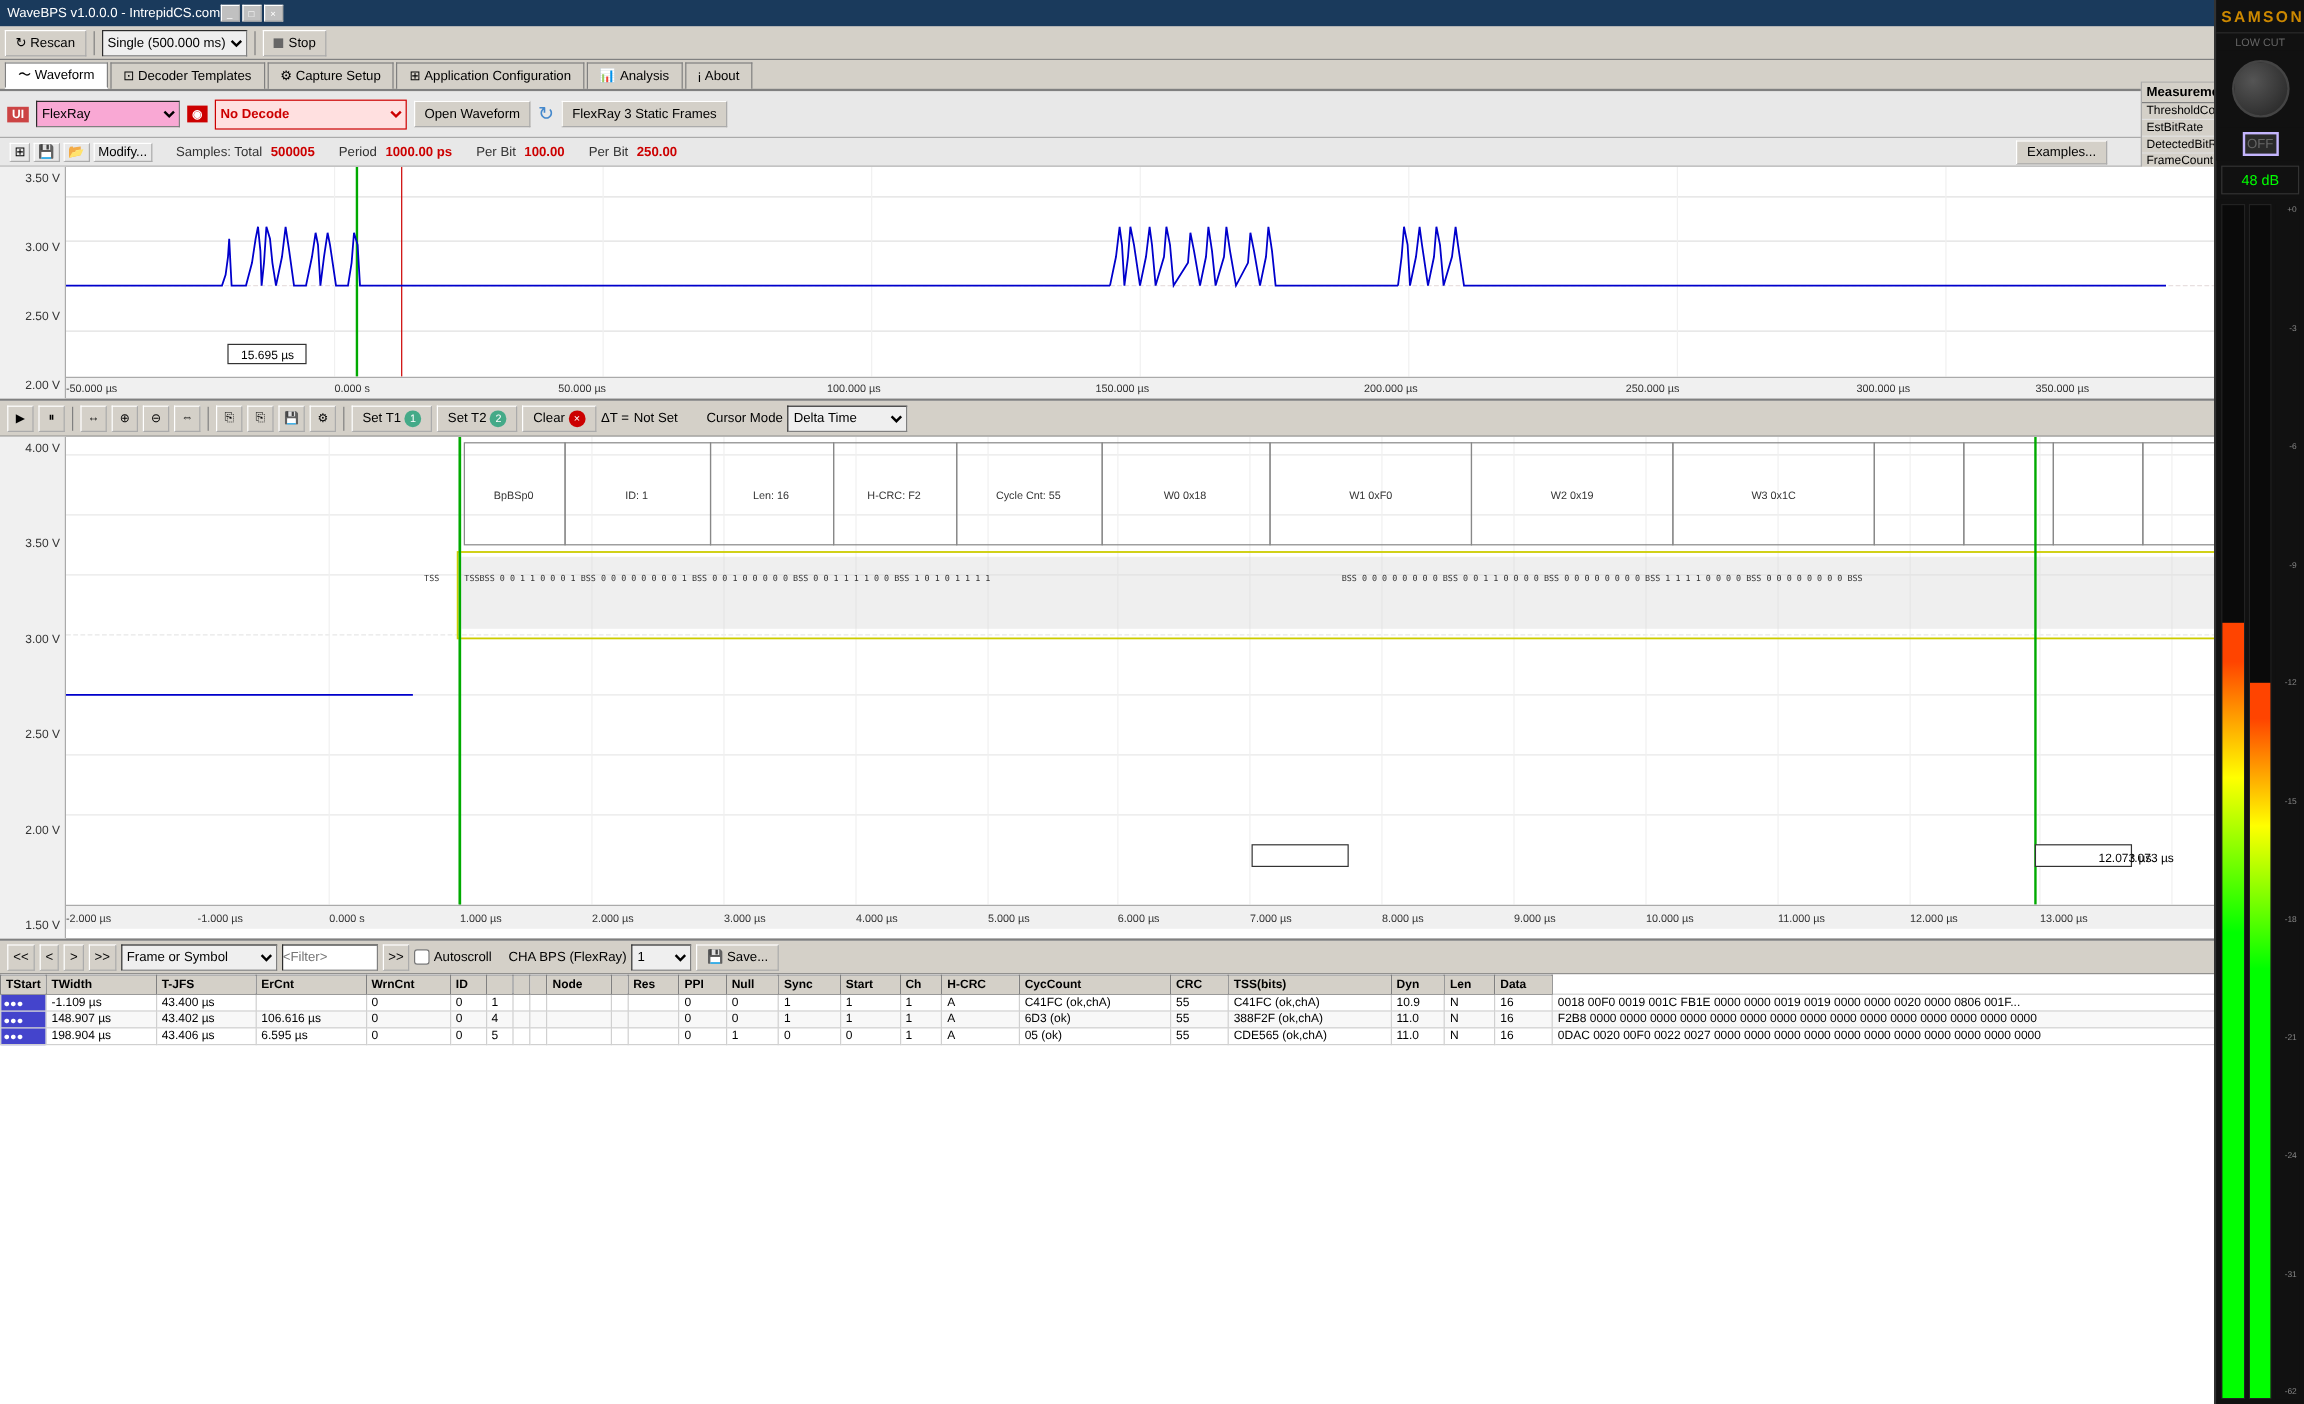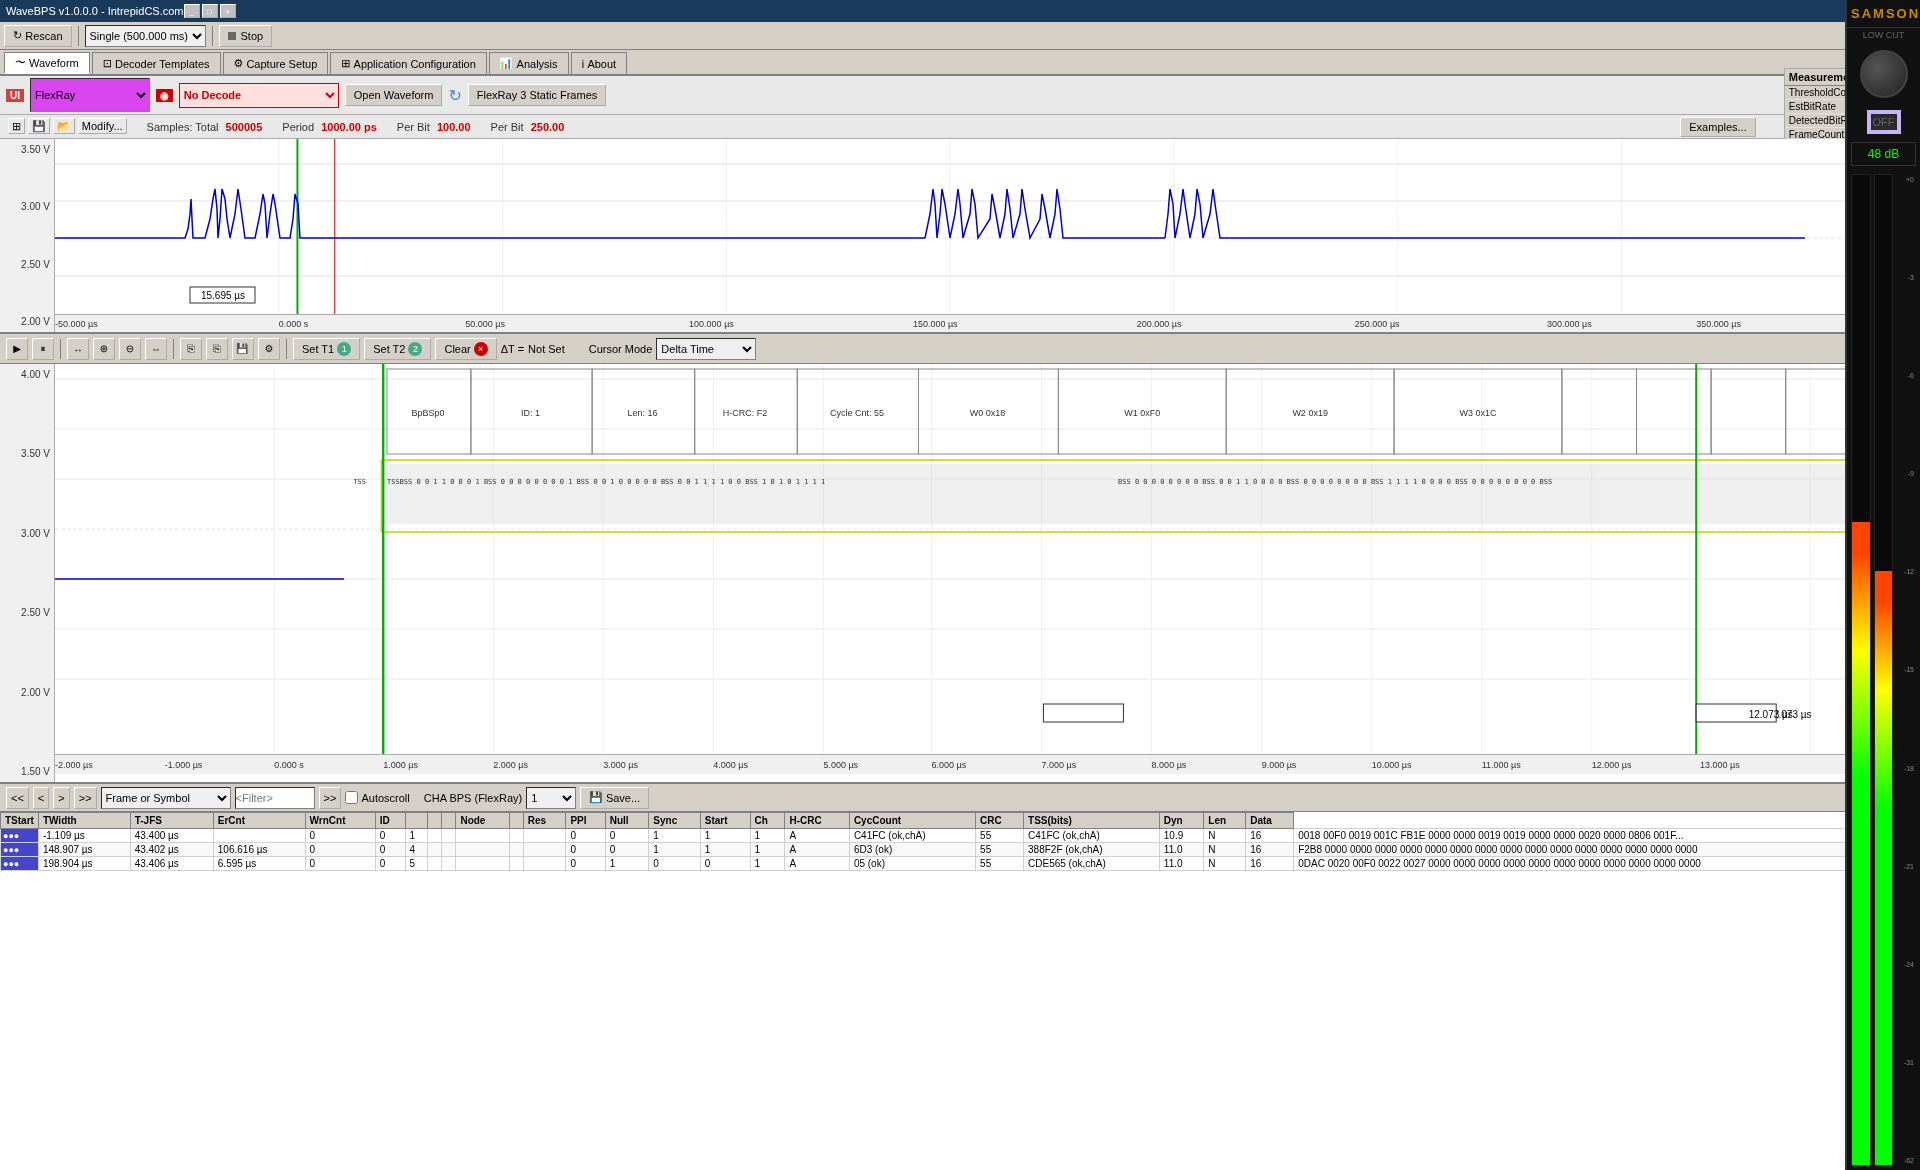--- a/index.html
+++ b/index.html
@@ -15,21 +15,21 @@
     .btn-toolbar { background: #d4d0c8; border: 1px outset #fff; padding: 2px 8px; height: 22px; font-size: 11px; cursor: pointer; display: flex; align-items: center; gap: 3px; white-space: nowrap; }
     .separator-v { width: 1px; height: 20px; background: #808080; margin: 0 2px; }
     
     
     .toolbar2 { background: #d4d0c8; height: 26px; display: flex; align-items: flex-end; padding: 0 4px; border-bottom: 2px solid #808080; }
     .tab-item { background: #d4d0c8; border: 1px solid #808080; border-bottom: none; padding: 2px 10px; height: 22px; display: flex; align-items: center; gap: 3px; cursor: pointer; font-size: 11px; margin-right: 2px; }
     .tab-item.active { background: #fff; border-bottom: 2px solid #fff; z-index: 1; }
     
     
     .signal-row { background: #e8e8e8; height: 30px; display: flex; align-items: center; padding: 19px 6px; border-bottom: 1px solid #aaa; gap: 6px; }
-    .signal-select { height: 34px; font-size: 11px; border: 1px inset #808080; background: #d946ef; }
+    .signal-select { height: 22px; font-size: 11px; border: 1px inset #808080; background: #f9a8d4; }
     .decode-select { height: 25px; font-size: 11px; border: 1px solid #cc0000; background: #ffe0e0; color: #cc0000; font-weight: bold; }
     .signal-btn { height: 22px; padding: 0 8px; font-size: 11px; background: #d4d0c8; border: 1px outset #fff; cursor: pointer; }
     .static-frames-btn { height: 22px; padding: 0 8px; font-size: 11px; background: #d4d0c8; border: 1px outset #fff; cursor: pointer; }
     
     
     .info-row { background: #e8e8e8; height: 24px; display: flex; align-items: center; padding: 2px 8px; border-bottom: 1px solid #aaa; gap: 20px; }
     .info-item { font-size: 11px; }
     .info-label { color: #333; }
     .info-value { color: #cc0000; font-weight: bold; }
     .examples-btn { margin-left: auto; height: 20px; padding: 0 8px; font-size: 11px; background: #d4d0c8; border: 1px outset #fff; cursor: pointer; }
@@ -707,21 +707,21 @@
   </div>
 </div>
 
 <div style="position:fixed;right:0;top:0;width:75px;height:1170px;background:#111;border-left:2px solid #333;display:flex;flex-direction:column;">
   <div style="background:#111;color:#cc8800;font-size:13px;font-weight:bold;padding:6px 4px;text-align:center;border-bottom:1px solid #333;letter-spacing:2px;">SAMSON</div>
   <div style="background:#111;color:#666;font-size:9px;text-align:center;padding:2px;">LOW CUT</div>
   <div style="background:#111;display:flex;justify-content:center;padding:8px;">
     <div style="width:48px;height:48px;background:radial-gradient(circle at 35% 35%, #555, #222);border-radius:50%;border:2px solid #444;cursor:pointer;"></div>
   </div>
   <div style="background:#111;display:flex;justify-content:center;padding:4px;">
-    <button style="background:#2a2a2a;color:#666;border:4px solid #c4b5fd;padding:2px 2px;font-size:11px;cursor:pointer;">OFF</button>
+    <button style="background:#2a2a2a;color:#666;border:2px solid #c4b5fd;padding:2px 2px;font-size:11px;cursor:pointer;">OFF</button>
   </div>
   <div style="background:#111;color:#00ff00;text-align:center;font-size:12px;padding:4px;border:1px solid #333;margin:4px;">48 dB</div>
   <div style="background:#111;flex:1;padding:4px;display:flex;gap:3px;">
     <div style="flex:1;background:#0a0a0a;border:1px solid #222;position:relative;">
       <div style="position:absolute;bottom:0;width:100%;height:65%;background:linear-gradient(to top, #00ff00 0%, #00ff00 60%, #ffff00 80%, #ff4400 95%);"></div>
     </div>
     <div style="flex:1;background:#0a0a0a;border:1px solid #222;position:relative;">
       <div style="position:absolute;bottom:0;width:100%;height:60%;background:linear-gradient(to top, #00ff00 0%, #00ff00 60%, #ffff00 80%, #ff4400 95%);"></div>
     </div>
     <div style="width:20px;background:#111;color:#888;font-size:7px;display:flex;flex-direction:column;justify-content:space-between;padding:2px 0;text-align:right;padding-right:2px;">

